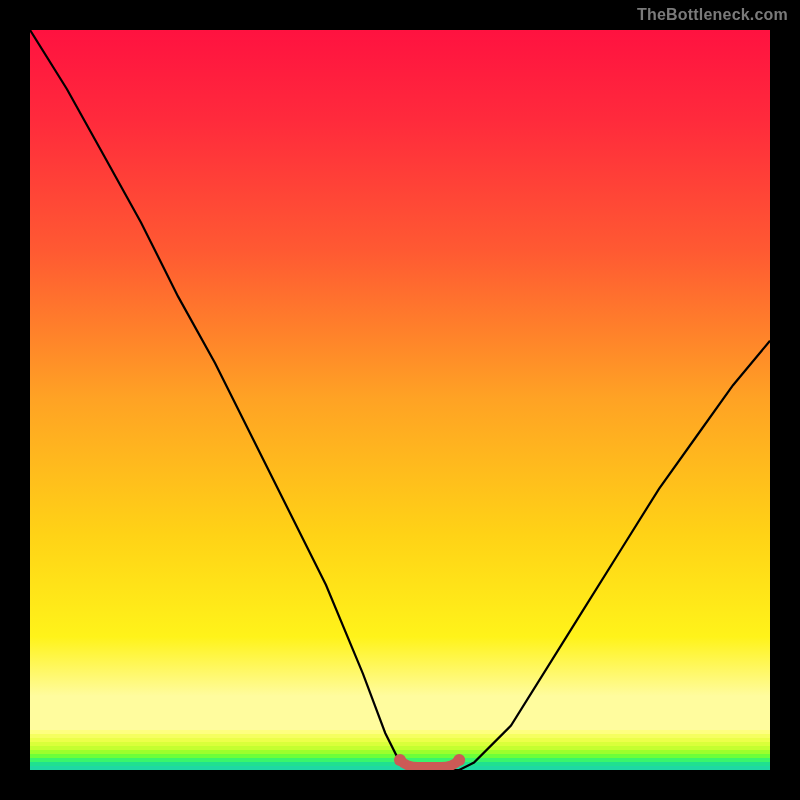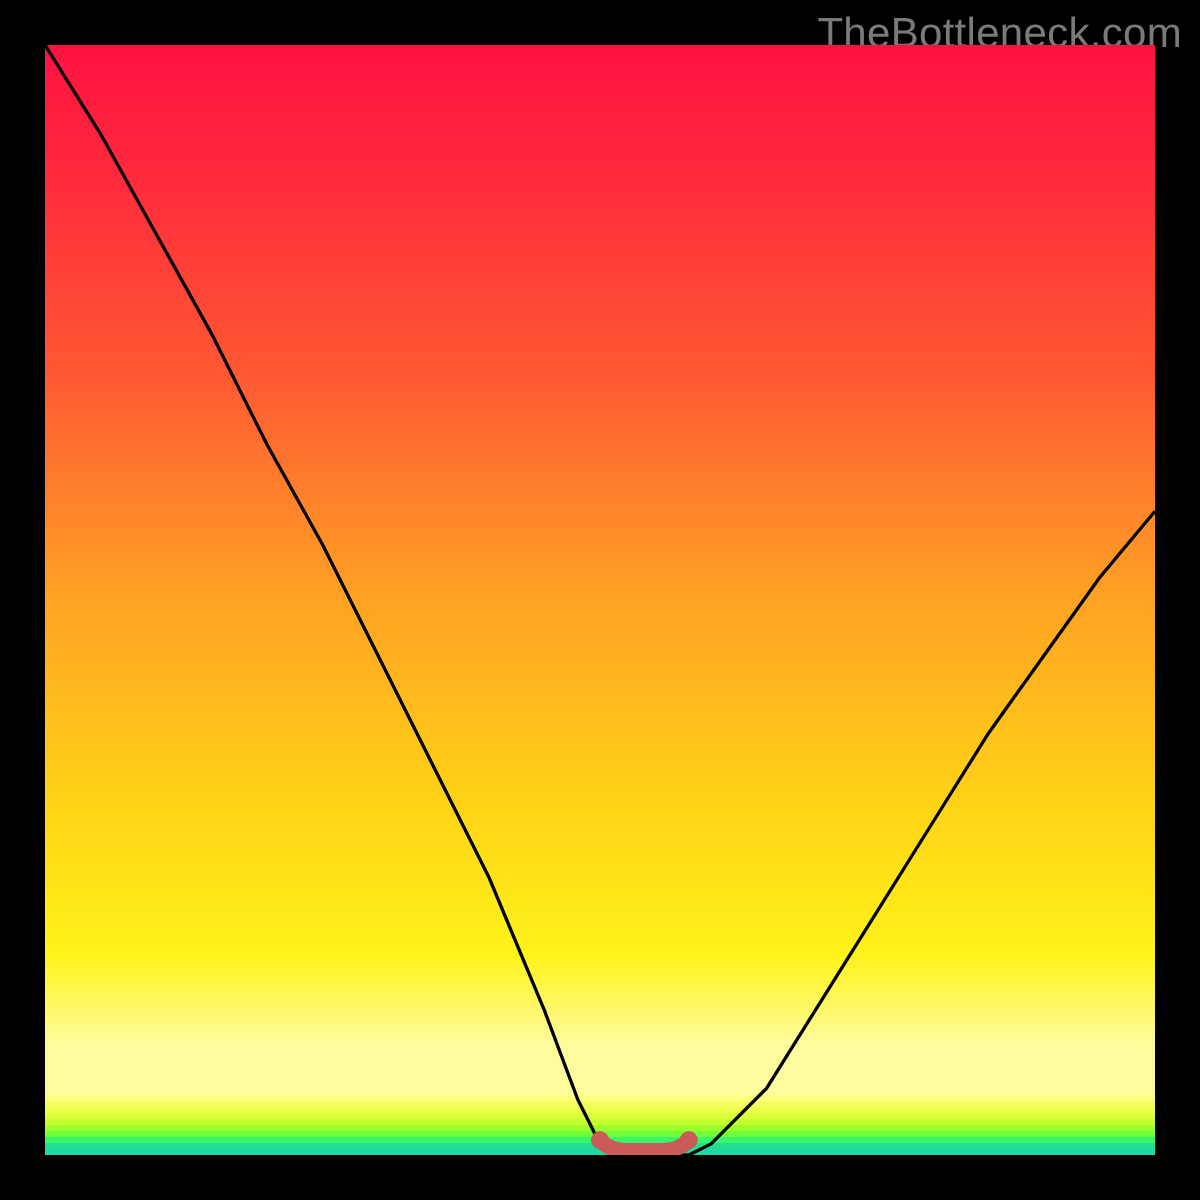--- a/index.html
+++ b/index.html
@@ -45,22 +45,22 @@
     height: 40px;
   }
   .stripe {
     width: 100%;
   }
   .watermark {
     position: absolute;
     top: 6px;
     right: 12px;
     color: #7a7a7a;
-    font-size: 28px;
-    font-weight: 400;
+    font-size: 16px;
+    font-weight: 700;
     letter-spacing: 0.2px;
     user-select: none;
   }
   svg.curve, svg.tail {
     position: absolute;
     left: 0;
     top: 0;
   }
 </style>
 </head>

